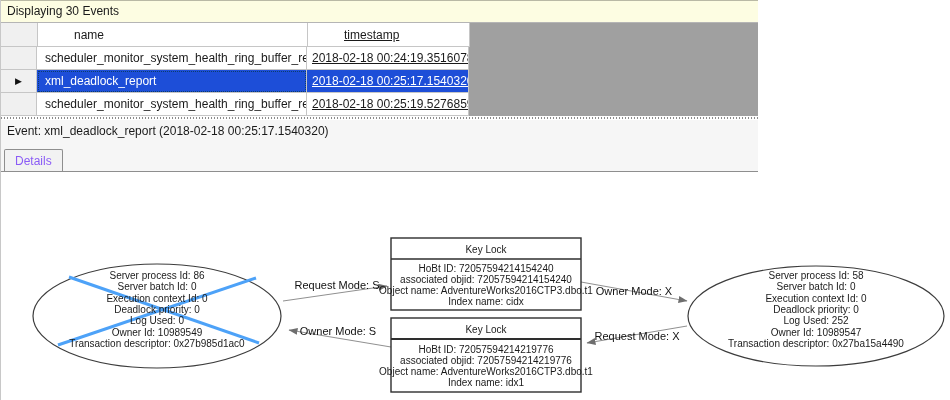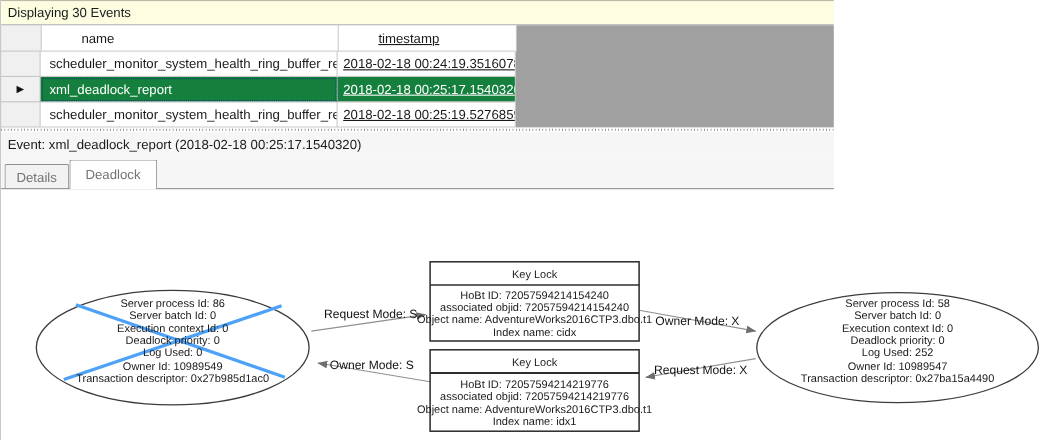--- a/index.html
+++ b/index.html
@@ -20,36 +20,36 @@
   .cell { border-right: 1px solid #c6c6c6; border-bottom: 1px solid #c6c6c6;
     font-size: 12px; color: #1a1a1a; overflow: hidden; white-space: nowrap;
     display: flex; align-items: center; background: #fff; }
   .cell.selector { width: 36px; background: #f0f0f0; justify-content: center; }
   .cell.name { width: 270px; padding-left: 8px; }
   .cell.ts { width: 162px; padding-left: 5px; text-decoration: underline; }
   .header .cell { background: #fff; padding-left: 36px; }
   .header .cell.selector { background: #f0f0f0; }
   .row-arrow { font-size: 9px; color: #111; }
   .grid-row.selected .cell.name, .grid-row.selected .cell.ts {
-    background: #15803d; color: #fff; }
+    background: #1d4ed8; color: #fff; }
   .grid-row.selected .cell.name { outline: 1px dotted #0c3e6e; outline-offset: -2px; }
 
   
   .splitter { flex: 0 0 4px; background: #fff;
     background-image: repeating-linear-gradient(90deg, #8a8a8a 0 1px, #ffffff 1px 3px);
     background-size: 3px 2px; background-repeat: repeat-x; background-position: 0 1px; }
 
   
   .event-bar { flex: 0 0 23px; background: #f6f6f6; font-size: 12px; color: #1a1a1a;
     line-height: 23px; padding-left: 6px; }
 
   
   .tab-strip { flex: 0 0 28px; background: #f6f6f6; position: relative; display: flex;
     align-items: flex-end; padding-left: 3px; }
-  .tab { font-size: 12px; color: #737373; border: 1px solid #8e8e8e; border-bottom: none;
+  .tab { font-size: 12px; color: #8b5cf6; border: 1px solid #8e8e8e; border-bottom: none;
     padding: 0 10px; display: flex; align-items: center; justify-content: center; }
   .tab.inactive { height: 22px; background: #f2f2f2; border-top-left-radius: 2px;
     border-top-right-radius: 2px; }
   .tab.active { height: 27px; background: #fff; z-index: 2; margin-bottom: -1px;
     border-top-left-radius: 2px; border-top-right-radius: 2px; padding: 0 14px; }
 
   
   .content { flex: 1 1 auto; background: #fff; border-top: 1px solid #8e8e8e;
     position: relative; }
   svg text { font-family: "Liberation Sans", sans-serif; }
@@ -92,21 +92,20 @@
   </div>
 
   <div class="splitter"></div>
 
   <div class="event-bar">
     <span>Event: xml_deadlock_report (2018-02-18 00:25:17.1540320)</span>
   </div>
 
   <div class="tab-strip">
     <div class="tab inactive">Details</div>
-    <div class="tab active">Deadlock</div>
   </div>
 
   <div class="content">
     <svg width="950" height="228" viewBox="0 0 950 228">
       <defs>
         <marker id="arrow" markerWidth="10" markerHeight="8" refX="8.5" refY="3.5" orient="auto" markerUnits="userSpaceOnUse">
           <path d="M0,0 L9,3.5 L0,7 z" fill="#6e6e6e"></path>
         </marker>
       </defs>
 

